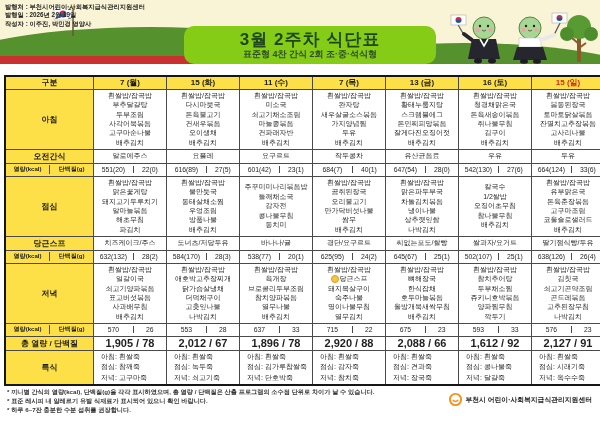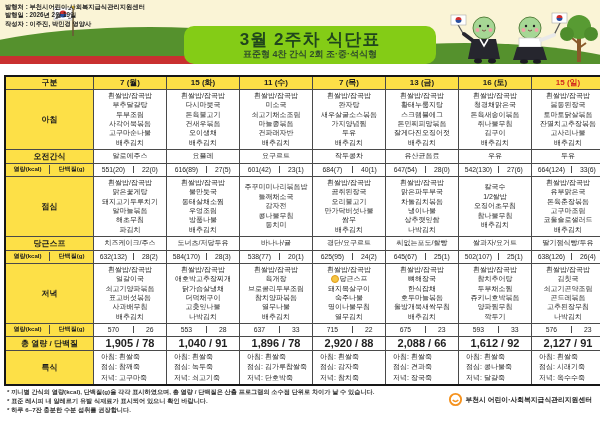--- a/index.html
+++ b/index.html
@@ -543,21 +543,21 @@
           <td class="en">
             <div class="split">
               <span>576</span>
               <span>23</span>
             </div>
           </td>
         </tr>
         <tr style="height:14px">
           <th>총 열량 / 단백질</th>
           <td class="single total">1,905 / 78</td>
-          <td class="single total">1,040 / 91</td>
+          <td class="single total">2,012 / 67</td>
           <td class="single total">1,896 / 78</td>
           <td class="single total">2,920 / 88</td>
           <td class="single total">2,088 / 66</td>
           <td class="single total">1,612 / 92</td>
           <td class="single total">2,127 / 91</td>
         </tr>
         <tr style="height:35px">
           <th>특식</th>
           <td class="meal special">
             <div class="ln">아침: 흰쌀죽</div>

